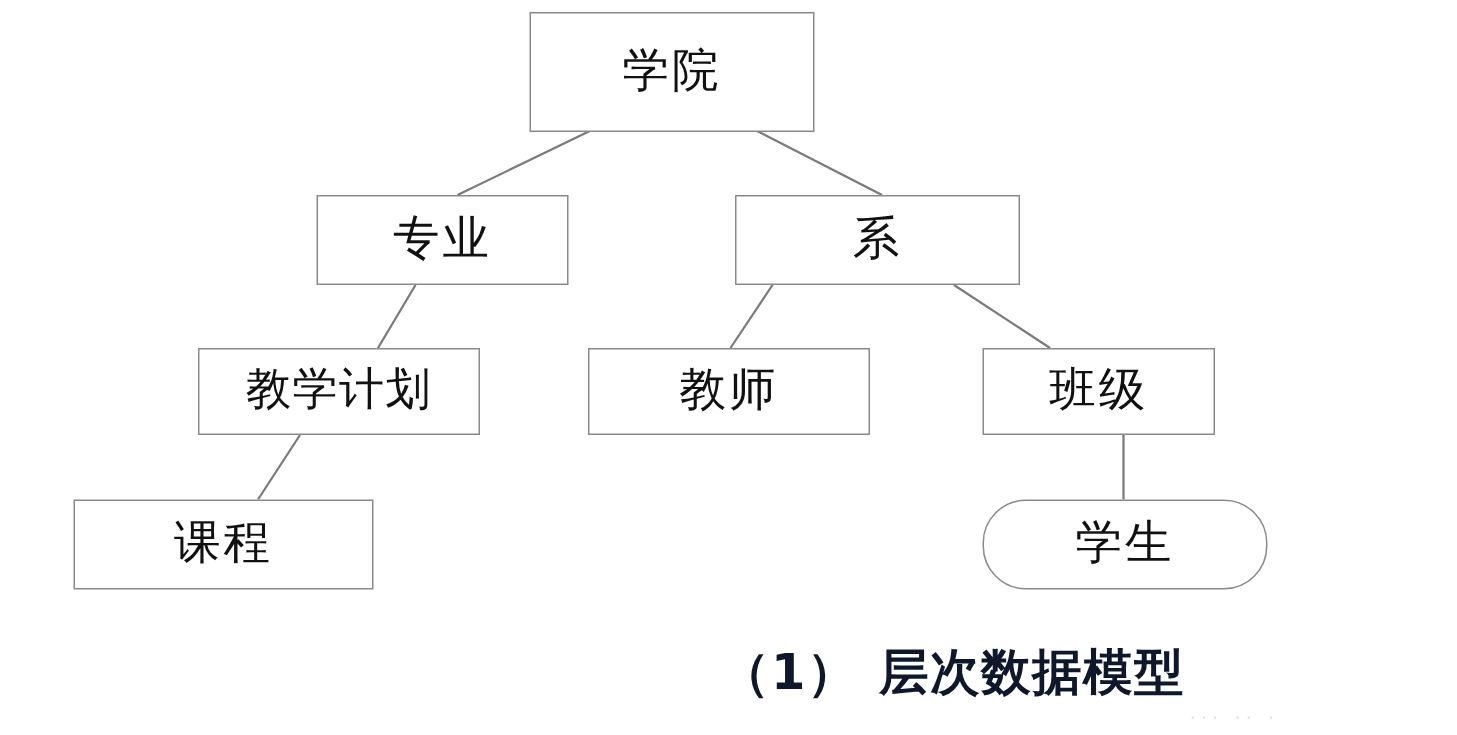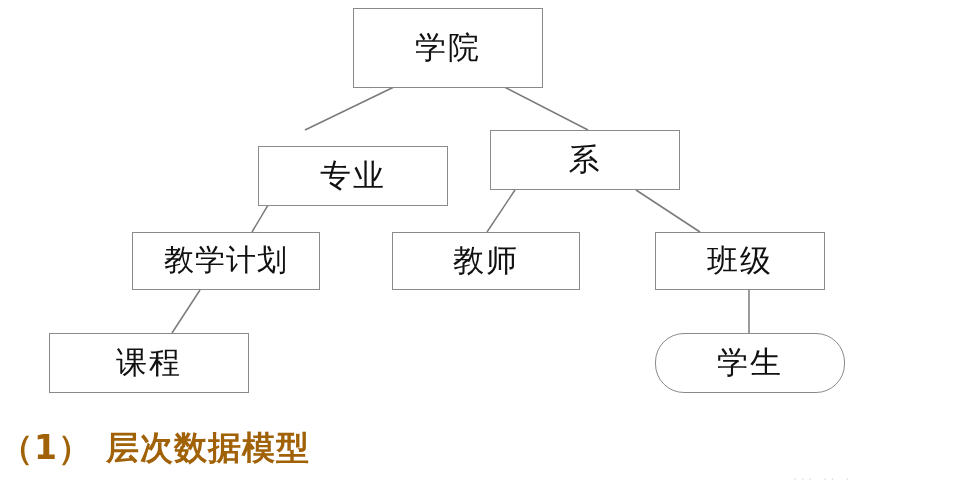--- a/index.html
+++ b/index.html
@@ -55,22 +55,22 @@
   .node-label.wide {
     font-size: 30px;
     letter-spacing: 1px;
   }
 
   #caption {
     position: absolute;
     left: 0;
     top: 430px;
     width: 790px;
-    text-align: left;
-    color: #a16207;
+    text-align: right;
+    color: #0f172a;
     font-size: 33px;
     line-height: 1.1;
     letter-spacing: 1px;
     font-weight: 600;
   }
 
   #caption .caption-index {
     margin-right: 14px;
   }
 
@@ -102,37 +102,37 @@
         <line x1="636" y1="190" x2="700" y2="232"></line>
         <line x1="200" y1="290" x2="172" y2="333"></line>
         <line x1="749" y1="290" x2="749" y2="333"></line>
       </g>
   </svg>
 
   <div class="node" style="left:353px;top:8px;width:190px;height:80px;">
     <span class="node-label">学院</span>
   </div>
 
-  <div class="node" style="left:211px;top:146px;width:190px;height:60px;margin-left:47px;">
+  <div class="node" style="left:211px;top:130px;width:168px;height:60px;">
     <span class="node-label">专业</span>
   </div>
 
   <div class="node" style="left:490px;top:130px;width:190px;height:60px;">
     <span class="node-label">系</span>
   </div>
 
   <div class="node" style="left:132px;top:232px;width:188px;height:58px;">
     <span class="node-label wide">教学计划</span>
   </div>
 
   <div class="node" style="left:392px;top:232px;width:188px;height:58px;">
     <span class="node-label">教师</span>
   </div>
 
-  <div class="node" style="left:655px;top:232px;width:170px;height:58px;align-items:center;">
+  <div class="node" style="left:655px;top:232px;width:155px;height:58px;align-items:center;">
     <span class="node-label">班级</span>
   </div>
 
   <div class="node" style="left:49px;top:333px;width:200px;height:60px;">
     <span class="node-label">课程</span>
   </div>
 
   <div class="node" style="left:655px;top:333px;width:190px;height:60px;border-radius:29px;">
     <span class="node-label">学生</span>
   </div>

